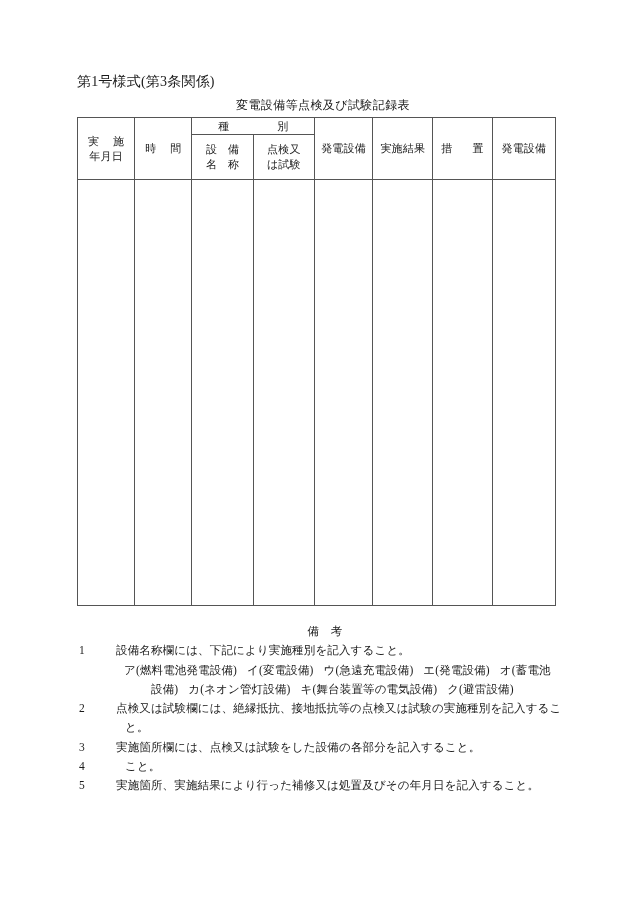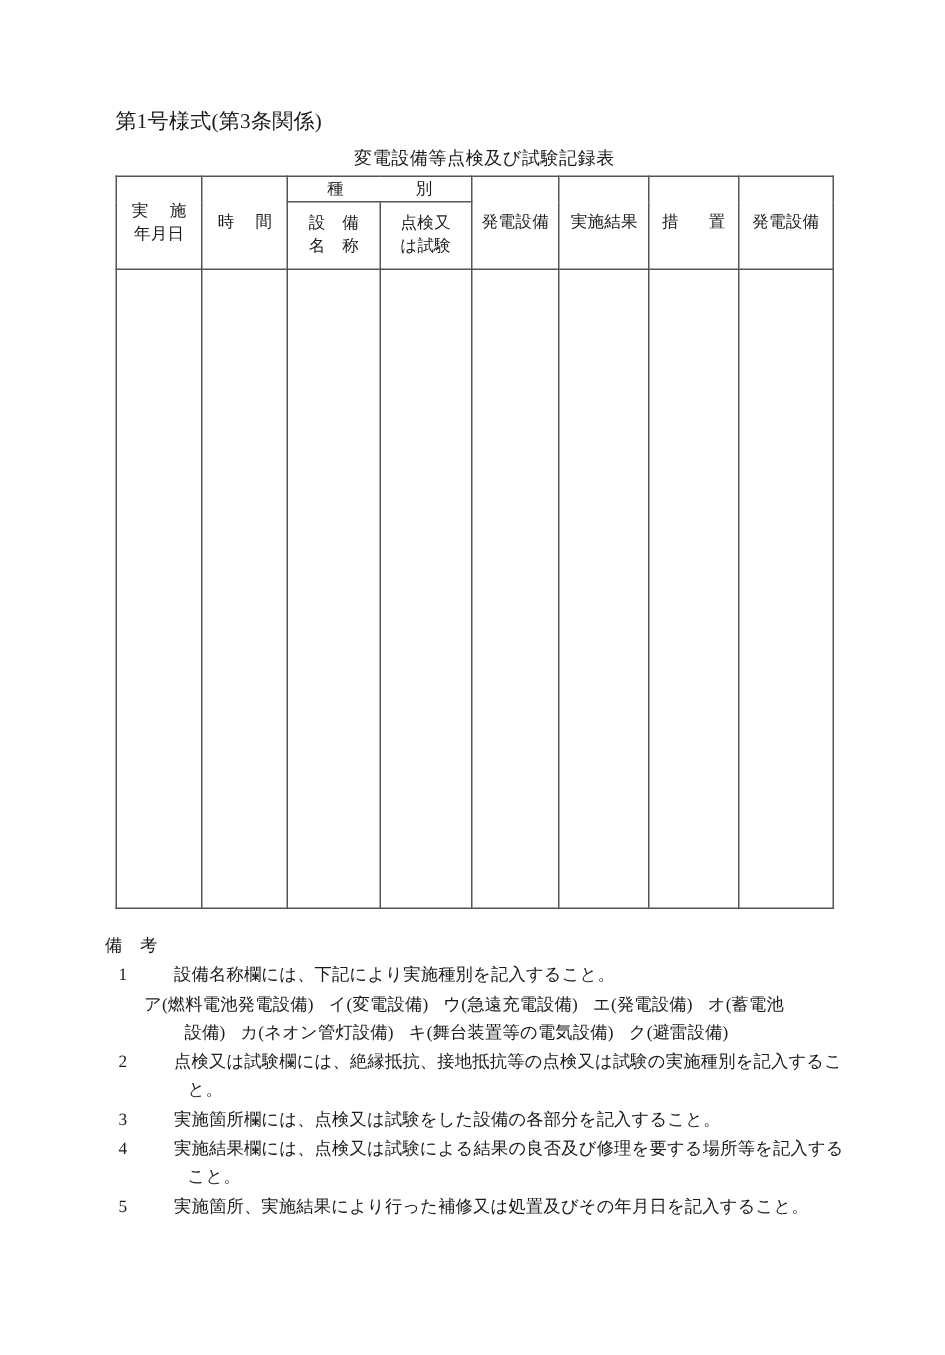--- a/index.html
+++ b/index.html
@@ -94,20 +94,21 @@
     position: absolute;
     left: 70px;
     top: 622px;
     width: 510px;
     font-size: 11.5px;
     line-height: 19.3px;
     letter-spacing: 0.15px;
   }
   .notes-title {
     margin: 0 0 0 0;
+    text-align: center;
   }
   .note {
     display: flex;
     align-items: flex-start;
   }
   .note-num {
     width: 26px;
     flex: 0 0 26px;
     text-align: left;
     padding-left: 9px;
@@ -122,21 +123,21 @@
     padding-left: 9px;
   }
   .sublist {
     padding-left: 26px;
   }
   .sublist .cont {
     display: block;
     padding-left: 27px;
     font-family: Liberation Serif, serif;
   }
-  .it { display: inline-block; }
+  .it { display: inline-block; margin-left: 28px; }
   .it + .it { margin-left: 10px; }
 </style>
 </head>
 <body>
 
 <div class="page">
 
   <div class="form-no">第1号様式(第3条関係)</div>
 
   <div class="doc-title">変電設備等点検及び試験記録表</div>
@@ -226,21 +227,20 @@
     </div>
 
     <div class="note">
       <span class="note-num">3</span>
       <span class="note-txt">実施箇所欄には、点検又は試験をした設備の各部分を記入すること。</span>
     </div>
 
     <div class="note">
       <span class="note-num">4</span>
       <span class="note-txt">
-        <span>実施結果欄には、点検又は試験による結果の良否及び修理を要する場所等を記入する</span>
         <span class="cont">こと。</span>
       </span>
     </div>
 
     <div class="note">
       <span class="note-num">5</span>
       <span class="note-txt">実施箇所、実施結果により行った補修又は処置及びその年月日を記入すること。</span>
     </div>
 
   </div>

